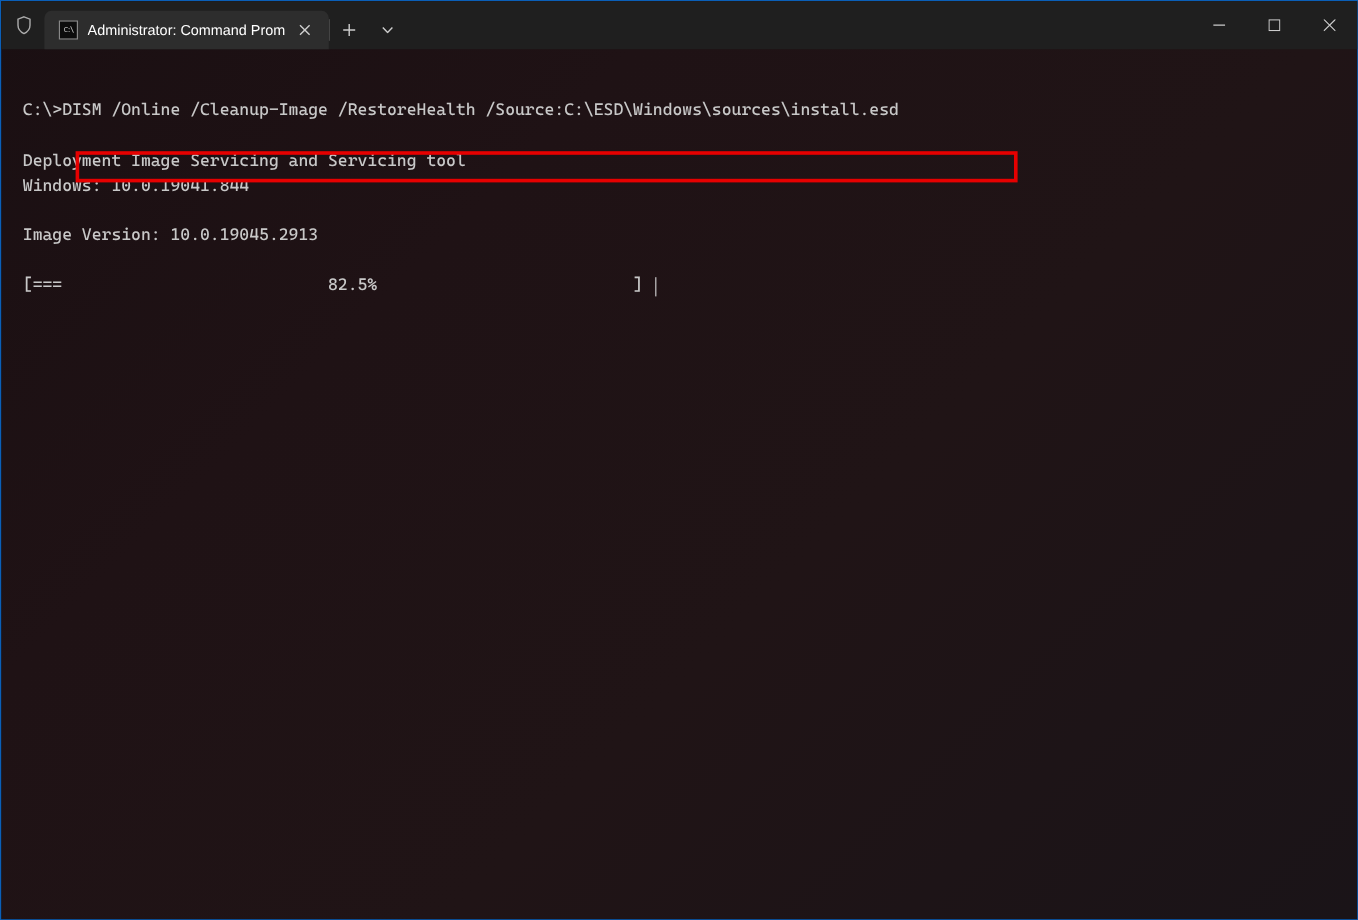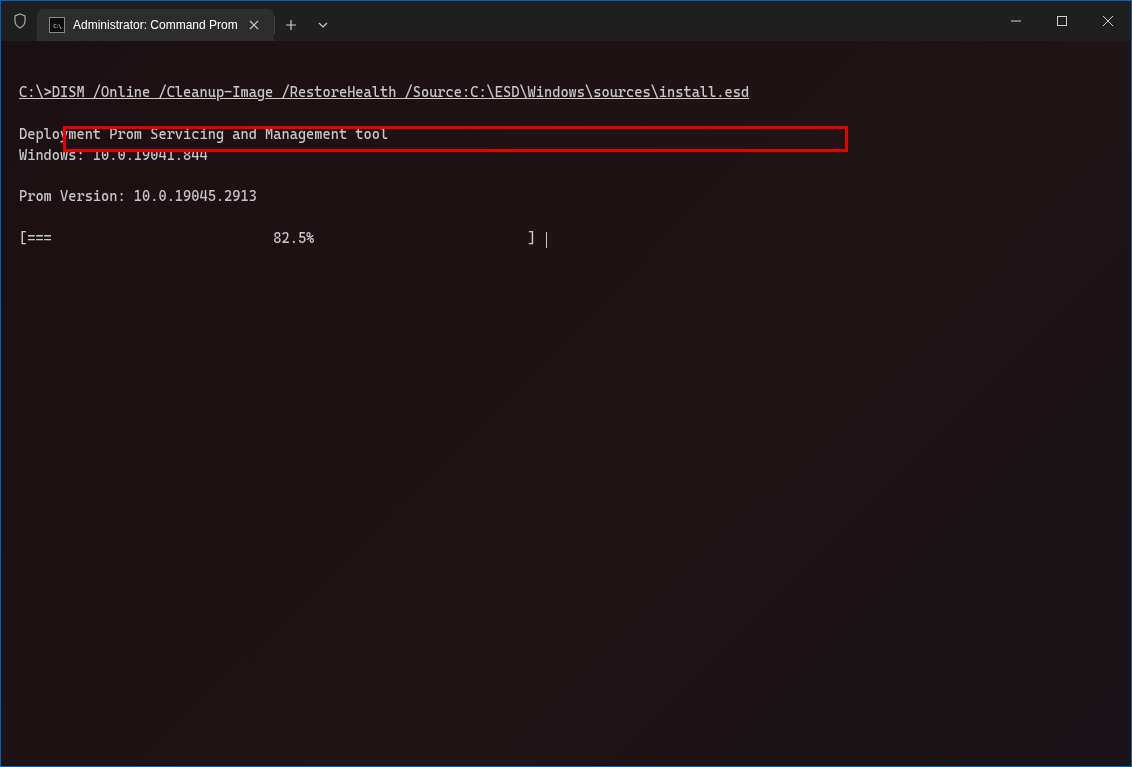--- a/index.html
+++ b/index.html
@@ -140,21 +140,20 @@
       display: inline-block;
       width: 1px;
       height: 16px;
       background: #c8c8c8;
       vertical-align: middle;
       margin-left: 2px;
     }
     .prompt-wrap {
       position: relative;
       margin-top: 22px;
-      text-decoration: underline;
     }
   </style>
 </head>
 <body>
 
 <div class="window">
   <div class="titlebar">
     <div class="shield-icon">
       <svg width="16" height="16" viewBox="0 0 16 16">
         <path d="M8 1 L13 3 L13 8 C13 11 11 13.5 8 15 C5 13.5 3 11 3 8 L3 3 Z" fill="none" stroke="#aaa" stroke-width="1.2"></path>
@@ -200,20 +199,20 @@
       </div>
     </div>
   </div>
 
   <div class="terminal-content">
     <div class="prompt-wrap">
       <div class="highlight-box"></div>
       <div class="line"><span>C:\&gt;</span><span>DISM /Online /Cleanup-Image /RestoreHealth /Source:C:\ESD\Windows\sources\install.esd</span></div>
     </div>
     <div class="line">&nbsp;</div>
-    <div class="line">Deployment Prom Servicing and Management tool</div>
+    <div class="line">Deployment Image Servicing and Servicing tool</div>
     <div class="line">Windows: 10.0.19041.844</div>
     <div class="line">&nbsp;</div>
-    <div class="line">Prom Version: 10.0.19045.2913</div>
+    <div class="line">Image Version: 10.0.19045.2913</div>
     <div class="line">&nbsp;</div>
     <div class="line"><span>[===                           82.5%                          ] </span><span class="cursor"></span></div>
   </div>
 </div>
 
 </body></html>

